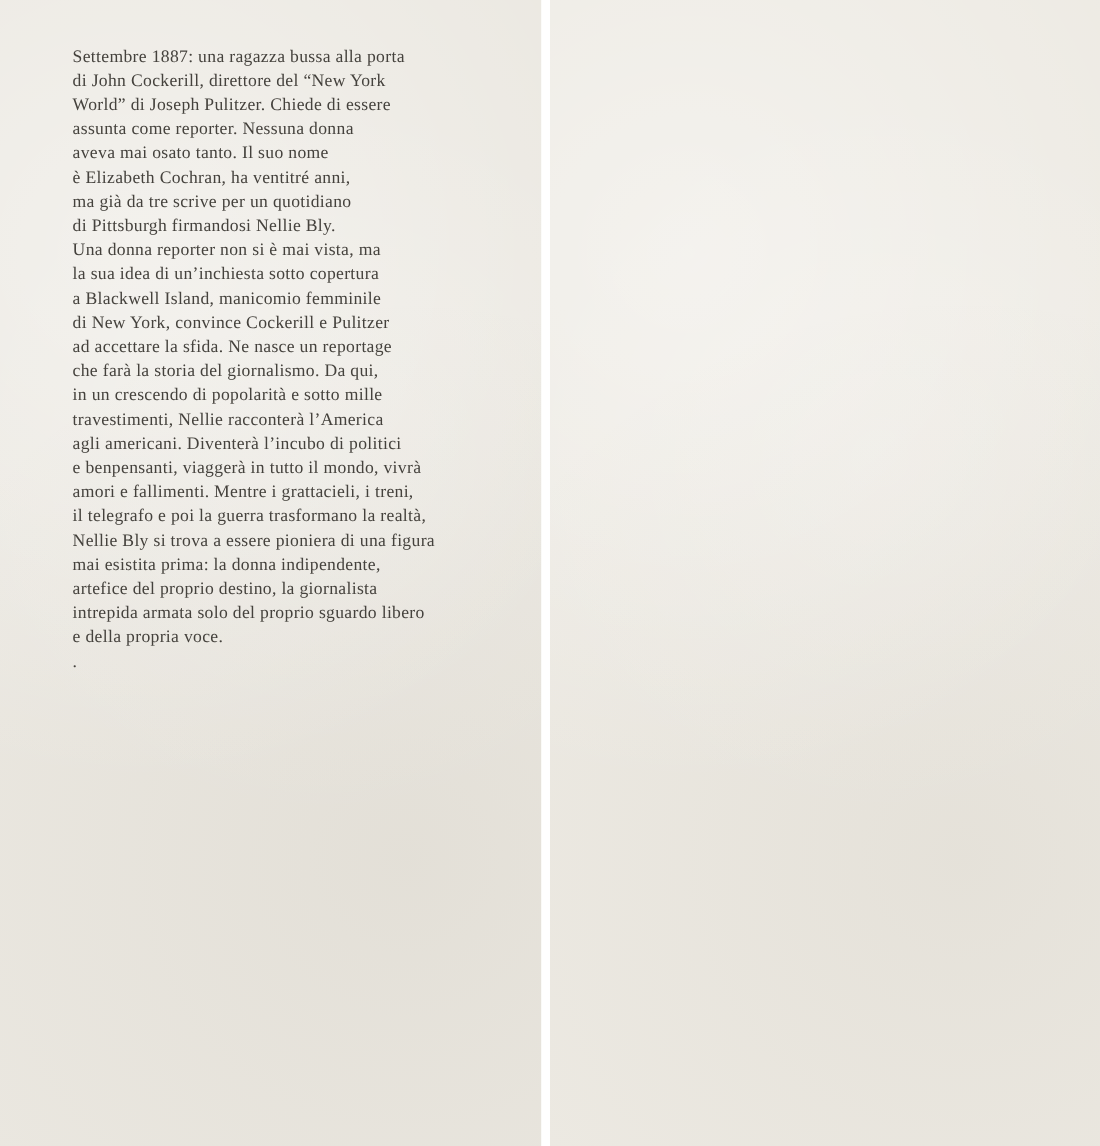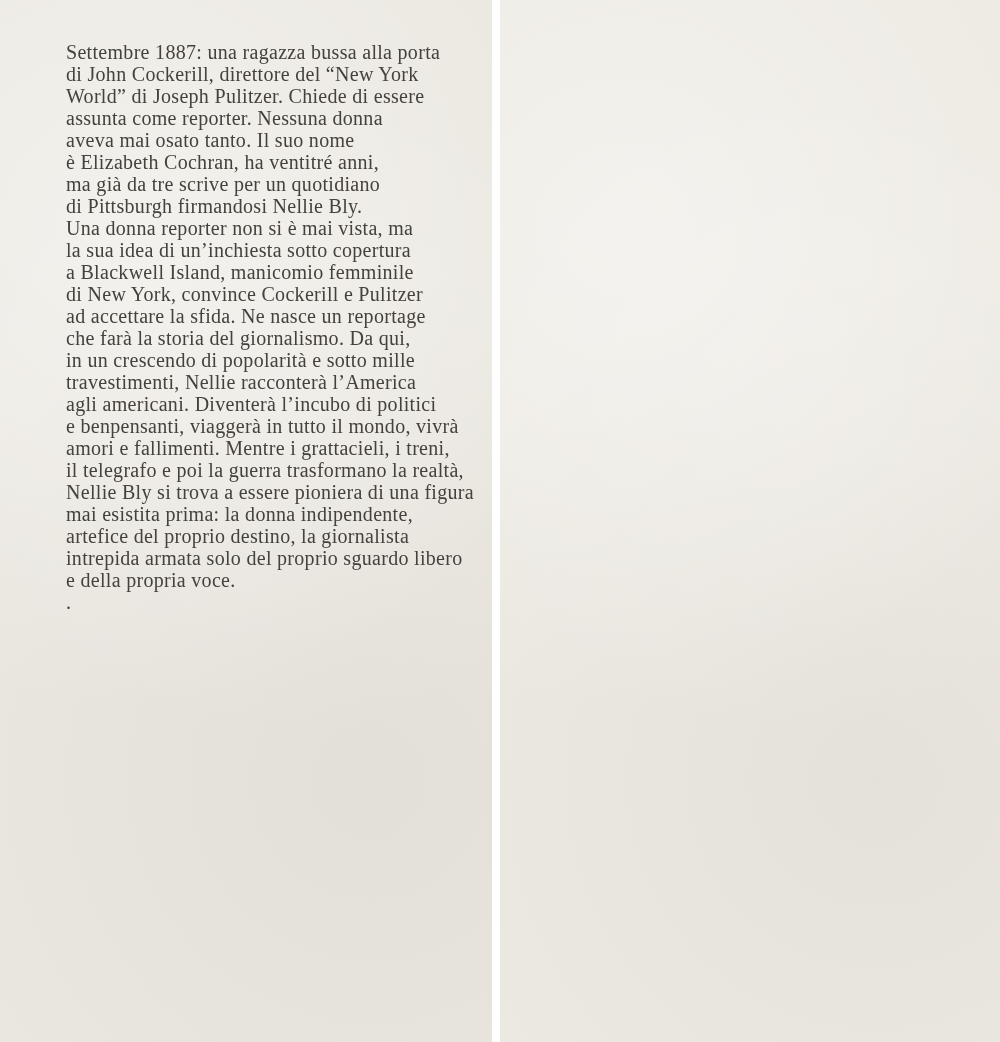--- a/index.html
+++ b/index.html
@@ -6,21 +6,21 @@
   #stage{position:relative;width:1000px;height:1042px;background:#ffffff;overflow:hidden;
          font-family:"Liberation Serif","DejaVu Serif",serif;}
   .panel{position:absolute;top:0;height:1042px;background-color:#ebe8e1;
          background-image:radial-gradient(circle at 25% 22%, rgba(255,255,255,.38), transparent 55%),
                           radial-gradient(circle at 75% 75%, rgba(124,112,88,.07), transparent 60%),
                           radial-gradient(circle at 60% 40%, rgba(255,255,255,.18), transparent 50%);}
   #panel-left{left:0;width:492px;}
   #panel-right{left:500px;width:500px;background-color:#edeae3;}
 
   .flap-text{position:absolute;left:66px;top:41px;white-space:pre;
-             font-size:20px;line-height:22px;letter-spacing:.3px;color:#45423d;}
+             font-size:16px;line-height:22px;letter-spacing:.3px;color:#45423d;}
 </style>
 </head>
 <body>
 
 <div id="stage">
 
   <div class="panel" id="panel-left">
     <div class="flap-text">Settembre 1887: una ragazza bussa alla porta
 di John Cockerill, direttore del “New York
 World” di Joseph Pulitzer. Chiede di essere

